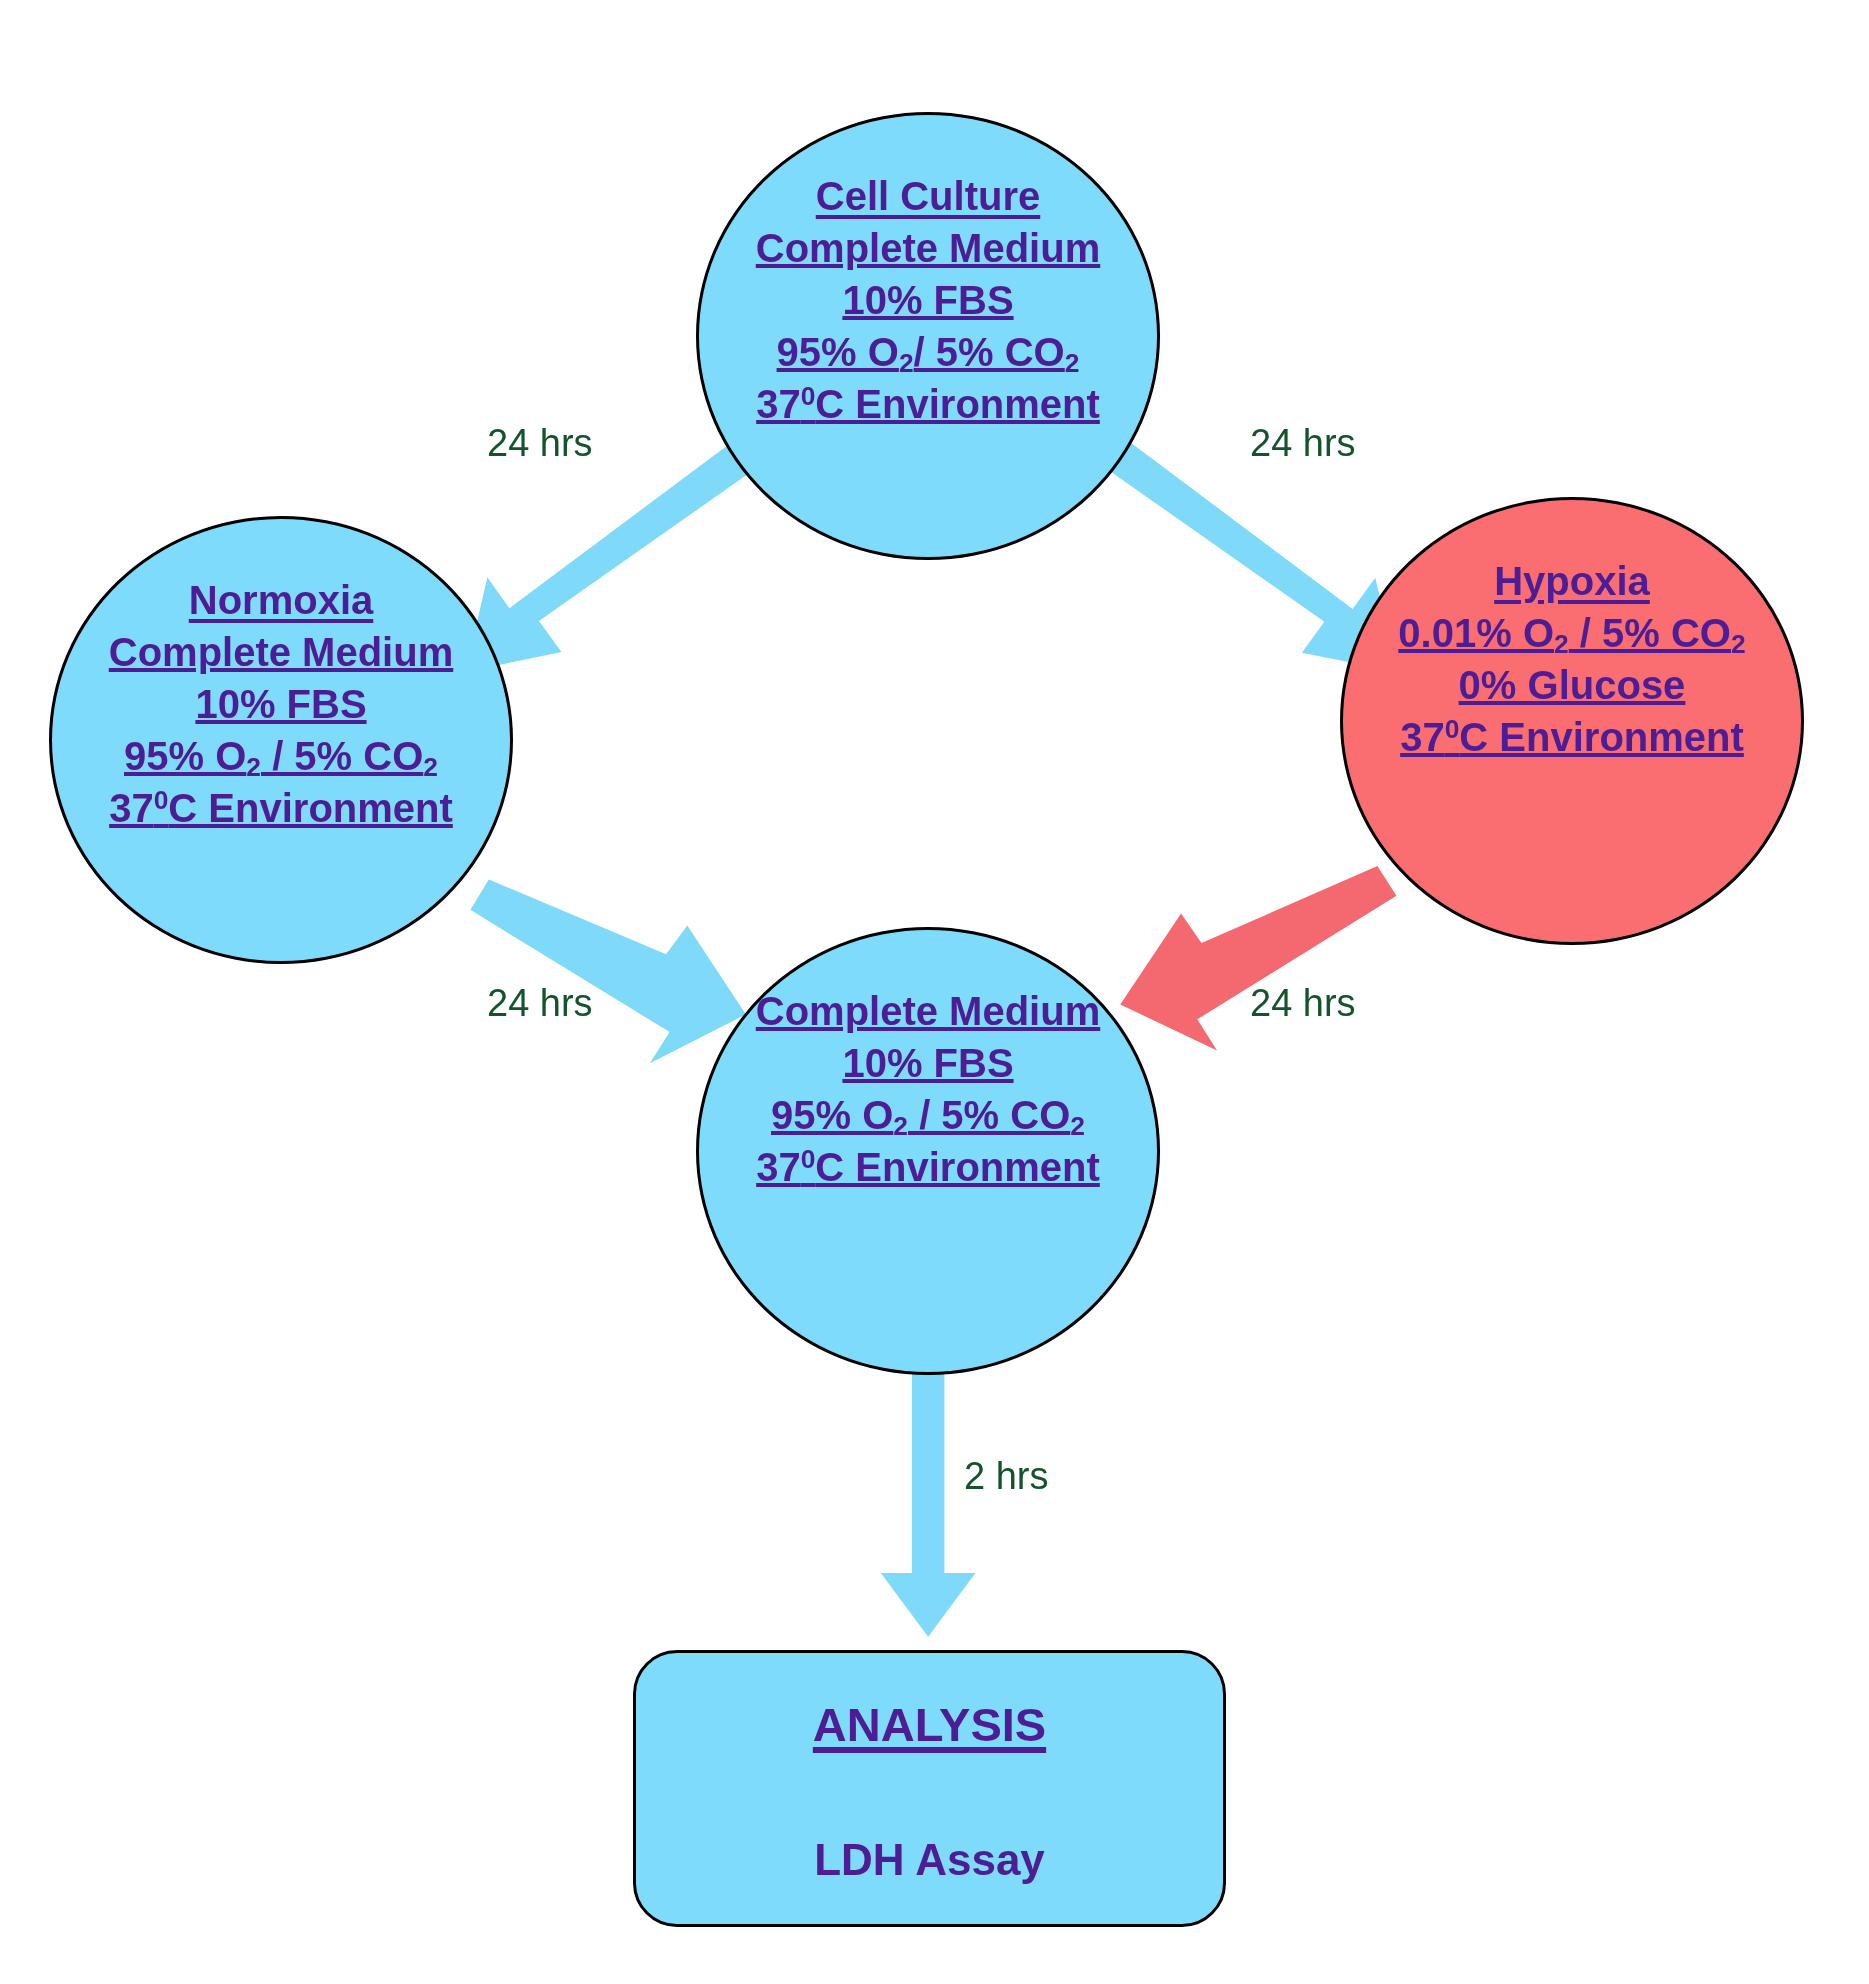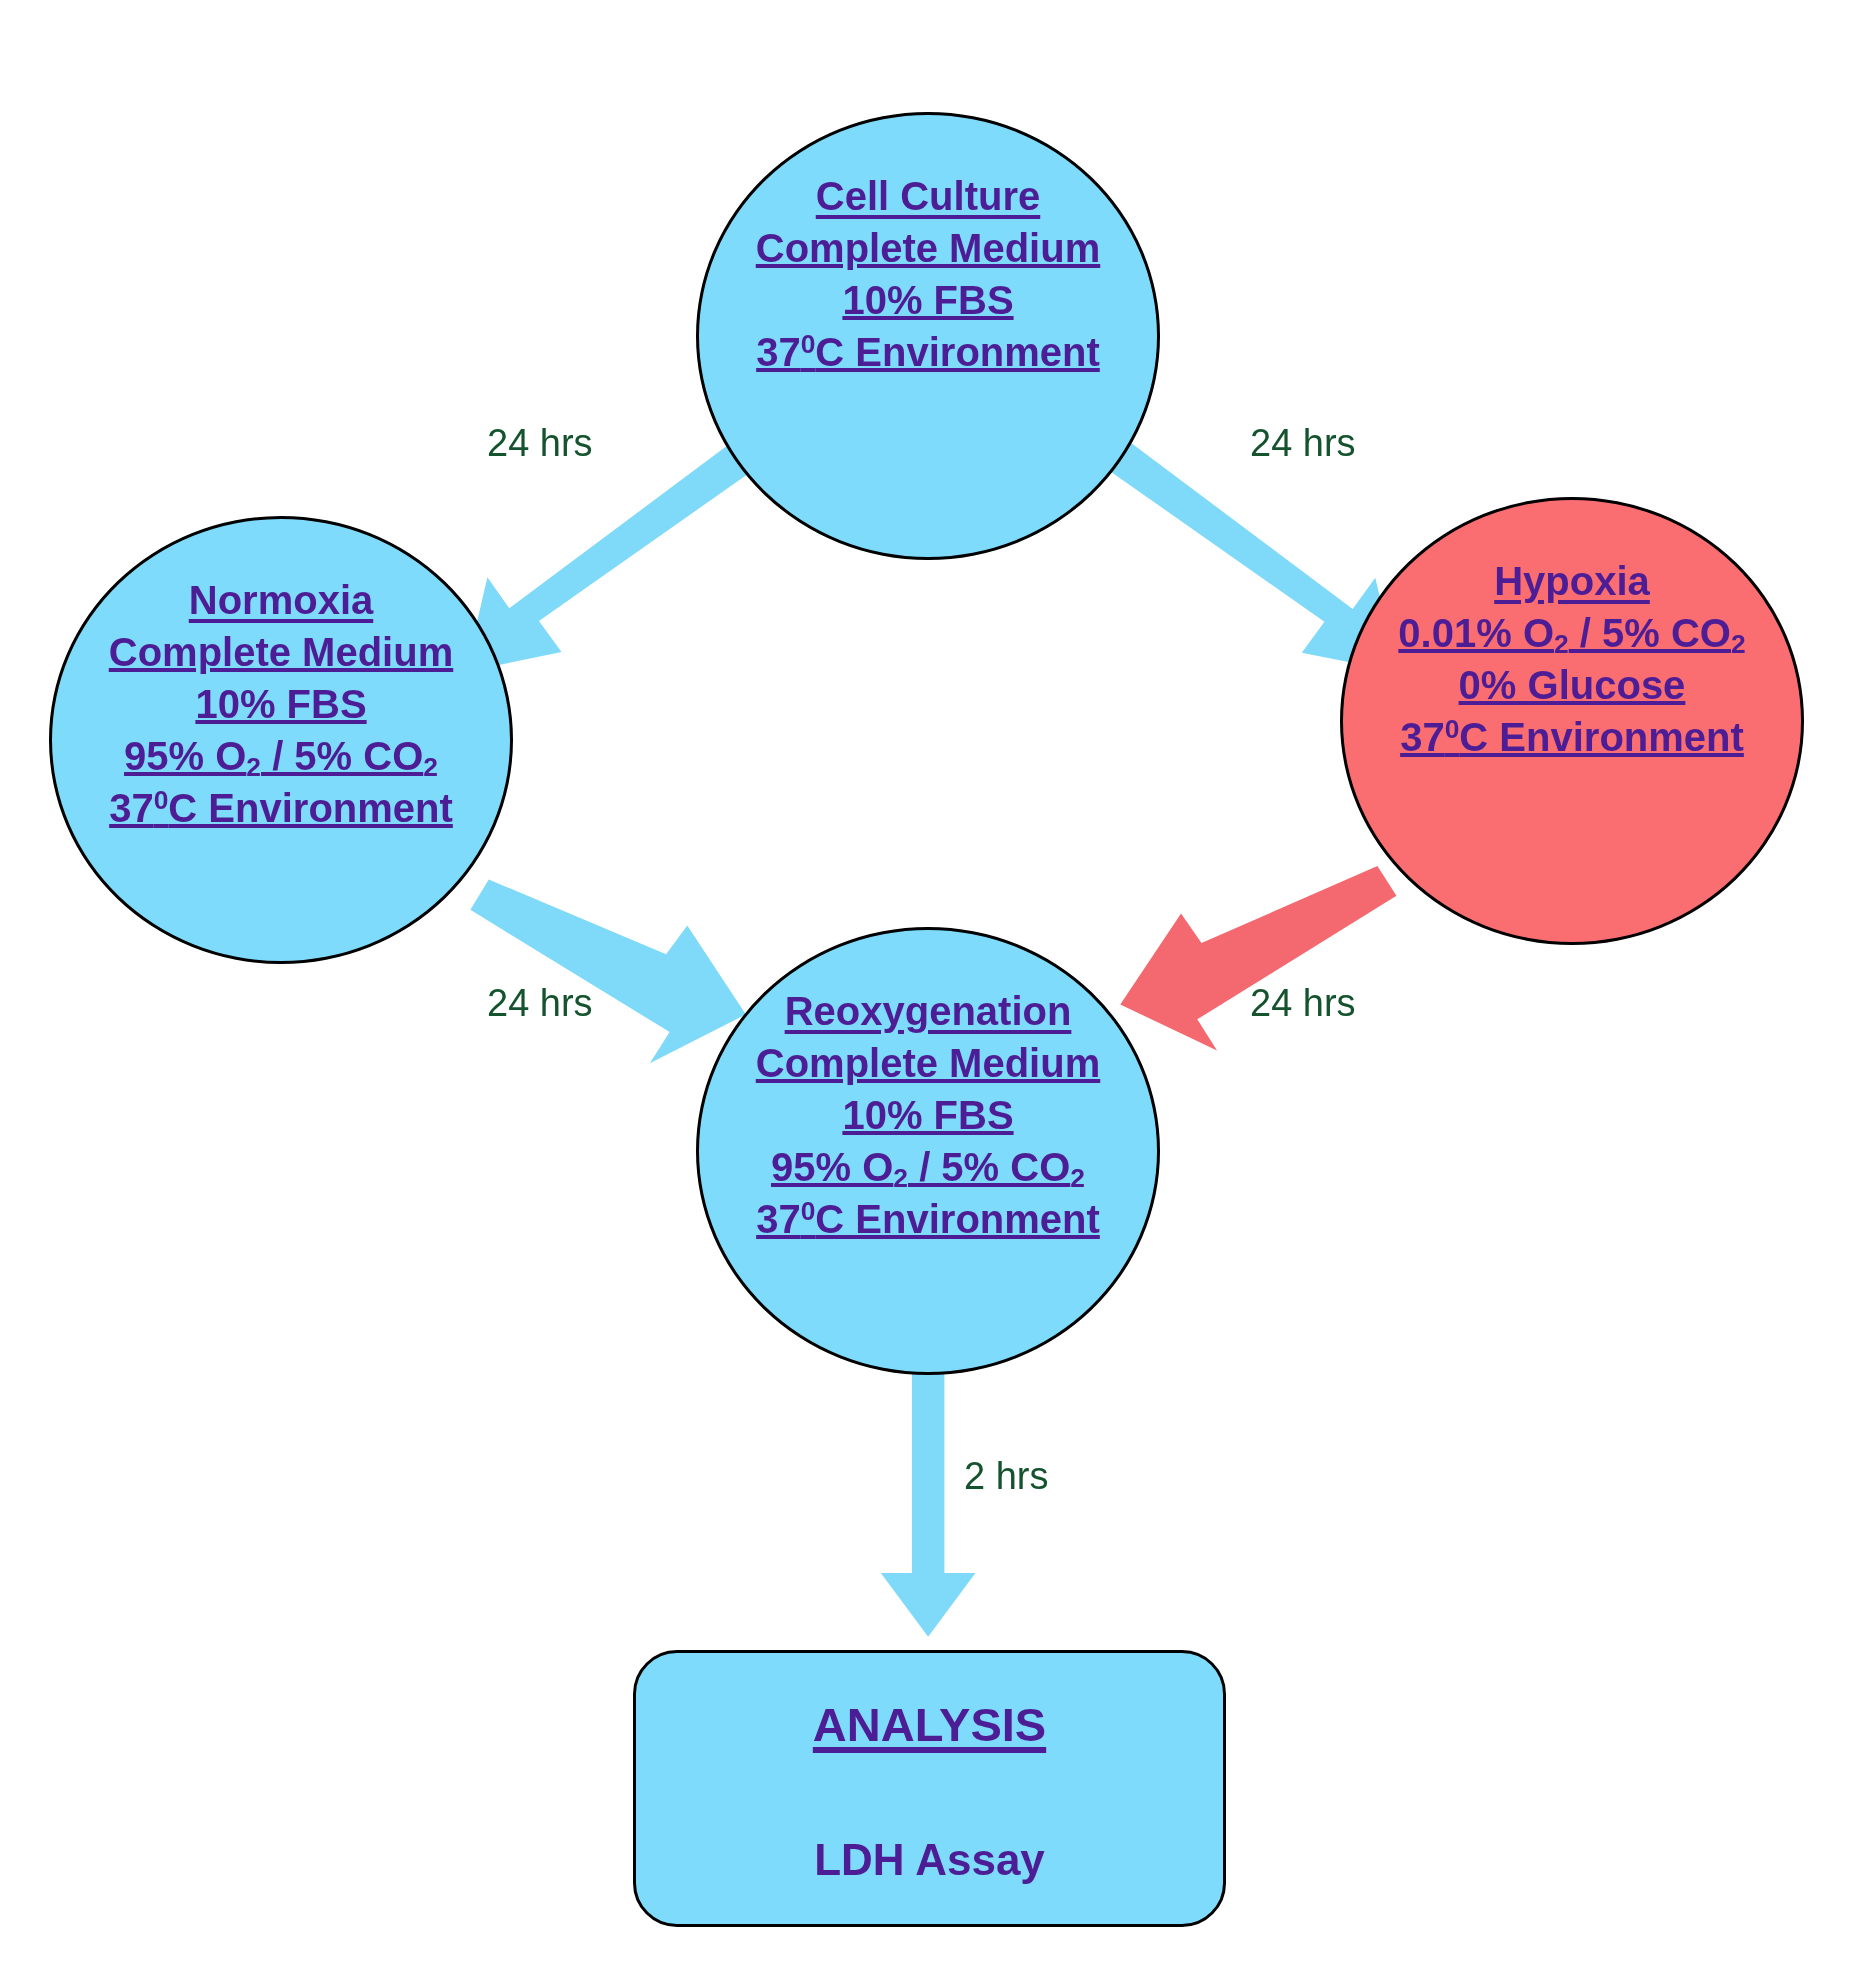--- a/index.html
+++ b/index.html
@@ -143,40 +143,40 @@
 
     <g>
       <polygon fill="#7FD9F8" points="1291,1944 1337,1944 1337,2227 1381,2227 1314,2317 1247,2227 1291,2227"></polygon>
     </g>
   </svg>
 
   <div class="node ellipse" id="node-cell-culture" style="background:#7FDBFB;">
     <div class="node-title">Cell Culture</div>
     <div class="node-line">Complete Medium</div>
     <div class="node-line">10% FBS</div>
+    <div class="node-line"><span>95% O</span><sub>2</sub><span>/ 5% CO</span><sub>2</sub></div>
     <div class="node-line"><span>37</span><sup>0</sup><span>C Environment</span></div>
   </div>
 
   <div class="node ellipse" id="node-normoxia" style="background:#7FDBFB;">
     <div class="node-title">Normoxia</div>
     <div class="node-line">Complete Medium</div>
     <div class="node-line">10% FBS</div>
     <div class="node-line"><span>95% O</span><sub>2</sub><span> / 5% CO</span><sub>2</sub></div>
     <div class="node-line"><span>37</span><sup>0</sup><span>C Environment</span></div>
   </div>
 
   <div class="node ellipse" id="node-hypoxia" style="background:#FA6E72;">
     <div class="node-title">Hypoxia</div>
     <div class="node-line"><span>0.01% O</span><sub>2</sub><span> / 5% CO</span><sub>2</sub></div>
     <div class="node-line">0% Glucose</div>
     <div class="node-line"><span>37</span><sup>0</sup><span>C Environment</span></div>
   </div>
 
   <div class="node ellipse" id="node-reoxygenation" style="background:#7FDBFB;">
-    <div class="node-title">Reoxygenation</div>
     <div class="node-line">Complete Medium</div>
     <div class="node-line">10% FBS</div>
     <div class="node-line"><span>95% O</span><sub>2</sub><span> / 5% CO</span><sub>2</sub></div>
     <div class="node-line"><span>37</span><sup>0</sup><span>C Environment</span></div>
   </div>
 
   <div class="node rounded-box" id="node-analysis" style="background:#7FDBFB;">
     <div class="node-title">ANALYSIS</div>
     <div class="analysis-body">LDH Assay</div>
   </div>

